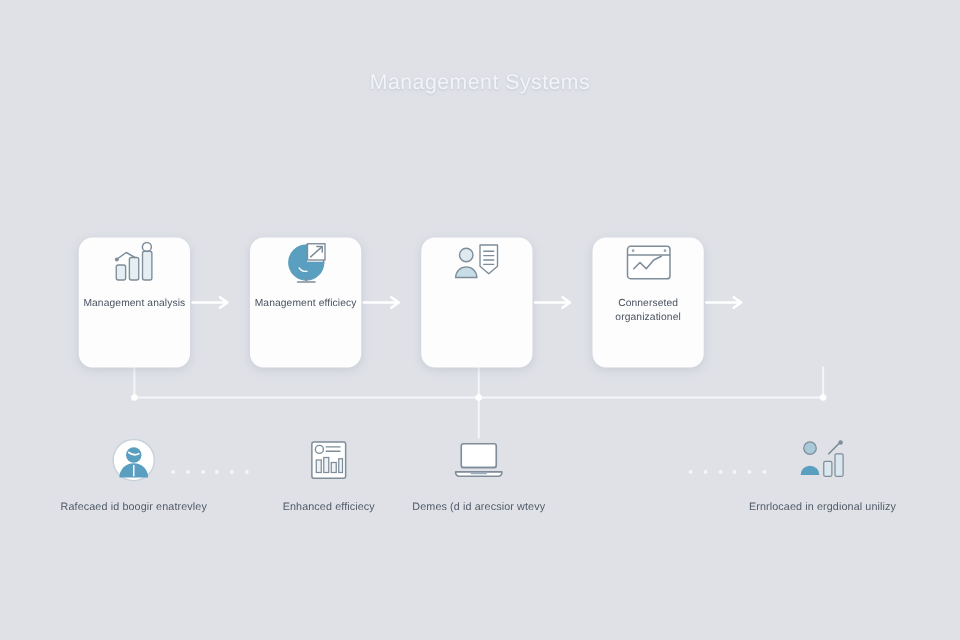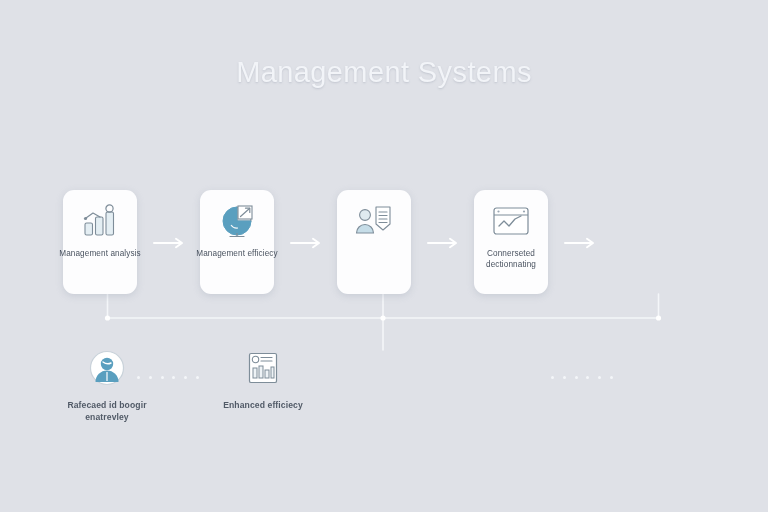--- a/index.html
+++ b/index.html
@@ -23,21 +23,21 @@
     height: 512px;
   }
 
   
   #page-title {
     position: absolute;
     left: 0;
     top: 56px;
     width: 768px;
     text-align: center;
-    font-size: 29px;
+    font-size: 17px;
     letter-spacing: 0.4px;
     color: #f2f4f8;
     text-shadow: 0 1px 2px rgba(170,175,188,0.55);
     font-weight: 400;
     user-select: none;
   }
 
   
   #connectors {
     position: absolute;
@@ -53,30 +53,29 @@
     position: absolute;
     left: 0;
     top: 190px;
     width: 768px;
     height: 104px;
   }
 
   .flow-card {
     position: absolute;
     top: 0;
-    width: 74px;
+    width: 89px;
     height: 104px;
     background: #fdfdfe;
     border-radius: 11px;
     box-shadow: 0 2px 7px rgba(150,158,175,0.30);
     display: flex;
     flex-direction: column;
     align-items: center;
     justify-content: flex-start;
-    padding-top: 11px;
     box-sizing: border-box;
   }
 
   .flow-card .icon-wrap {
     width: 48px;
     height: 40px;
     display: flex;
     align-items: center;
     justify-content: center;
   }
@@ -100,21 +99,20 @@
     height: 12px;
   }
 
   
   #feature-row {
     position: absolute;
     left: 0;
     top: 348px;
     width: 768px;
     height: 100px;
-    font-weight: bold;
   }
 
   .feature-item {
     position: absolute;
     top: 0;
     width: 120px;
     display: flex;
     flex-direction: column;
     align-items: center;
   }
@@ -250,21 +248,21 @@
       <div class="icon-wrap">
         <svg width="40" height="32" viewBox="0 0 40 32" xmlns="http://www.w3.org/2000/svg">
           <rect x="3" y="3" width="34" height="26" rx="2.5" fill="#ffffff" stroke="#7e8d99" stroke-width="1.2"></rect>
           <line x1="3" y1="10" x2="37" y2="10" stroke="#7e8d99" stroke-width="1.1"></line>
           <circle cx="7.5" cy="6.5" r="1.1" fill="#9aa6b2"></circle>
           <circle cx="33" cy="6.5" r="1.1" fill="#9aa6b2"></circle>
           <path d="M8 21 l5 -5 5 5 6 -7 6 -3" fill="none" stroke="#7e8d99" stroke-width="1.3" stroke-linecap="round" stroke-linejoin="round"></path>
           <polyline points="27,6.5 31.5,10.5 27,14" fill="none" stroke="#7e8d99" stroke-width="1.1" stroke-linejoin="round" opacity="0"></polyline>
         </svg>
       </div>
-      <div class="card-label">Connerseted dectionnating</div>
+      <div class="card-label">Connerseted organizationel</div>
     </div>
 
     <div class="flow-arrow" style="left:563px">
       <svg width="38" height="12" viewBox="0 0 38 12" xmlns="http://www.w3.org/2000/svg">
         <line x1="2" y1="6" x2="28" y2="6" stroke="#ffffff" stroke-width="2" stroke-linecap="round"></line>
         <polyline points="24,1.8 30,6 24,10.2" fill="none" stroke="#ffffff" stroke-width="2" stroke-linecap="round" stroke-linejoin="round"></polyline>
       </svg>
     </div>
 
 
@@ -311,18 +309,42 @@
           <line x1="14" y1="10" x2="25" y2="10" stroke="#7e8d99" stroke-width="1.1" stroke-linecap="round"></line>
           <rect x="6" y="17" width="4" height="10" fill="#eef3f6" stroke="#7e8d99" stroke-width="1"></rect>
           <rect x="12" y="15" width="4" height="12" fill="#eef3f6" stroke="#7e8d99" stroke-width="1"></rect>
           <rect x="18" y="19" width="4" height="8" fill="#eef3f6" stroke="#7e8d99" stroke-width="1"></rect>
           <rect x="24" y="16" width="3" height="11" fill="#eef3f6" stroke="#7e8d99" stroke-width="1"></rect>
         </svg>
       </div>
       <div class="feature-label">Enhanced efficiecy</div>
     </div>
 
-
-
+    <div class="feature-item" style="left:323px">
+      <div class="icon-wrap">
+        <svg width="42" height="32" viewBox="0 0 42 32" xmlns="http://www.w3.org/2000/svg">
+          <rect x="7" y="3" width="28" height="19" rx="1.8" fill="#ffffff" stroke="#7e8d99" stroke-width="1.3"></rect>
+          <path d="M2.5 25.5 h37 a3 3 0 0 1 -3 3.5 h-31 a3 3 0 0 1 -3 -3.5 Z" fill="#ffffff" stroke="#7e8d99" stroke-width="1.3" stroke-linejoin="round"></path>
+          <line x1="7" y1="22" x2="35" y2="22" stroke="#7e8d99" stroke-width="1.1"></line>
+          <line x1="15" y1="26.8" x2="27" y2="26.8" stroke="#9fb0bc" stroke-width="1.1" stroke-linecap="round"></line>
+        </svg>
+      </div>
+      <div class="feature-label">Demes (d id arecsior wtevy</div>
+    </div>
+
+
+    <div class="feature-item" style="left:598px">
+      <div class="icon-wrap">
+        <svg width="40" height="34" viewBox="0 0 40 34" xmlns="http://www.w3.org/2000/svg">
+          <circle cx="10" cy="7.5" r="5" fill="#a9c9d9" stroke="#7e8d99" stroke-width="1"></circle>
+          <path d="M2.5 29 A7.5 7.5 0 0 1 17.5 29 Z" fill="#5a9fbf"></path>
+          <rect x="21" y="18" width="6.5" height="12" rx="1.2" fill="#dbe7ee" stroke="#7e8d99" stroke-width="1"></rect>
+          <rect x="30" y="12" width="6.5" height="18" rx="1.2" fill="#dbe7ee" stroke="#7e8d99" stroke-width="1"></rect>
+          <line x1="25" y1="12" x2="34" y2="3" stroke="#7e8d99" stroke-width="1.4" stroke-linecap="round"></line>
+          <circle cx="34.5" cy="3" r="1.8" fill="#7e8d99"></circle>
+        </svg>
+      </div>
+      <div class="feature-label">Ernrlocaed in ergdional unilizy</div>
+    </div>
 
   </div>
 
 </div>
 
 </body></html>

